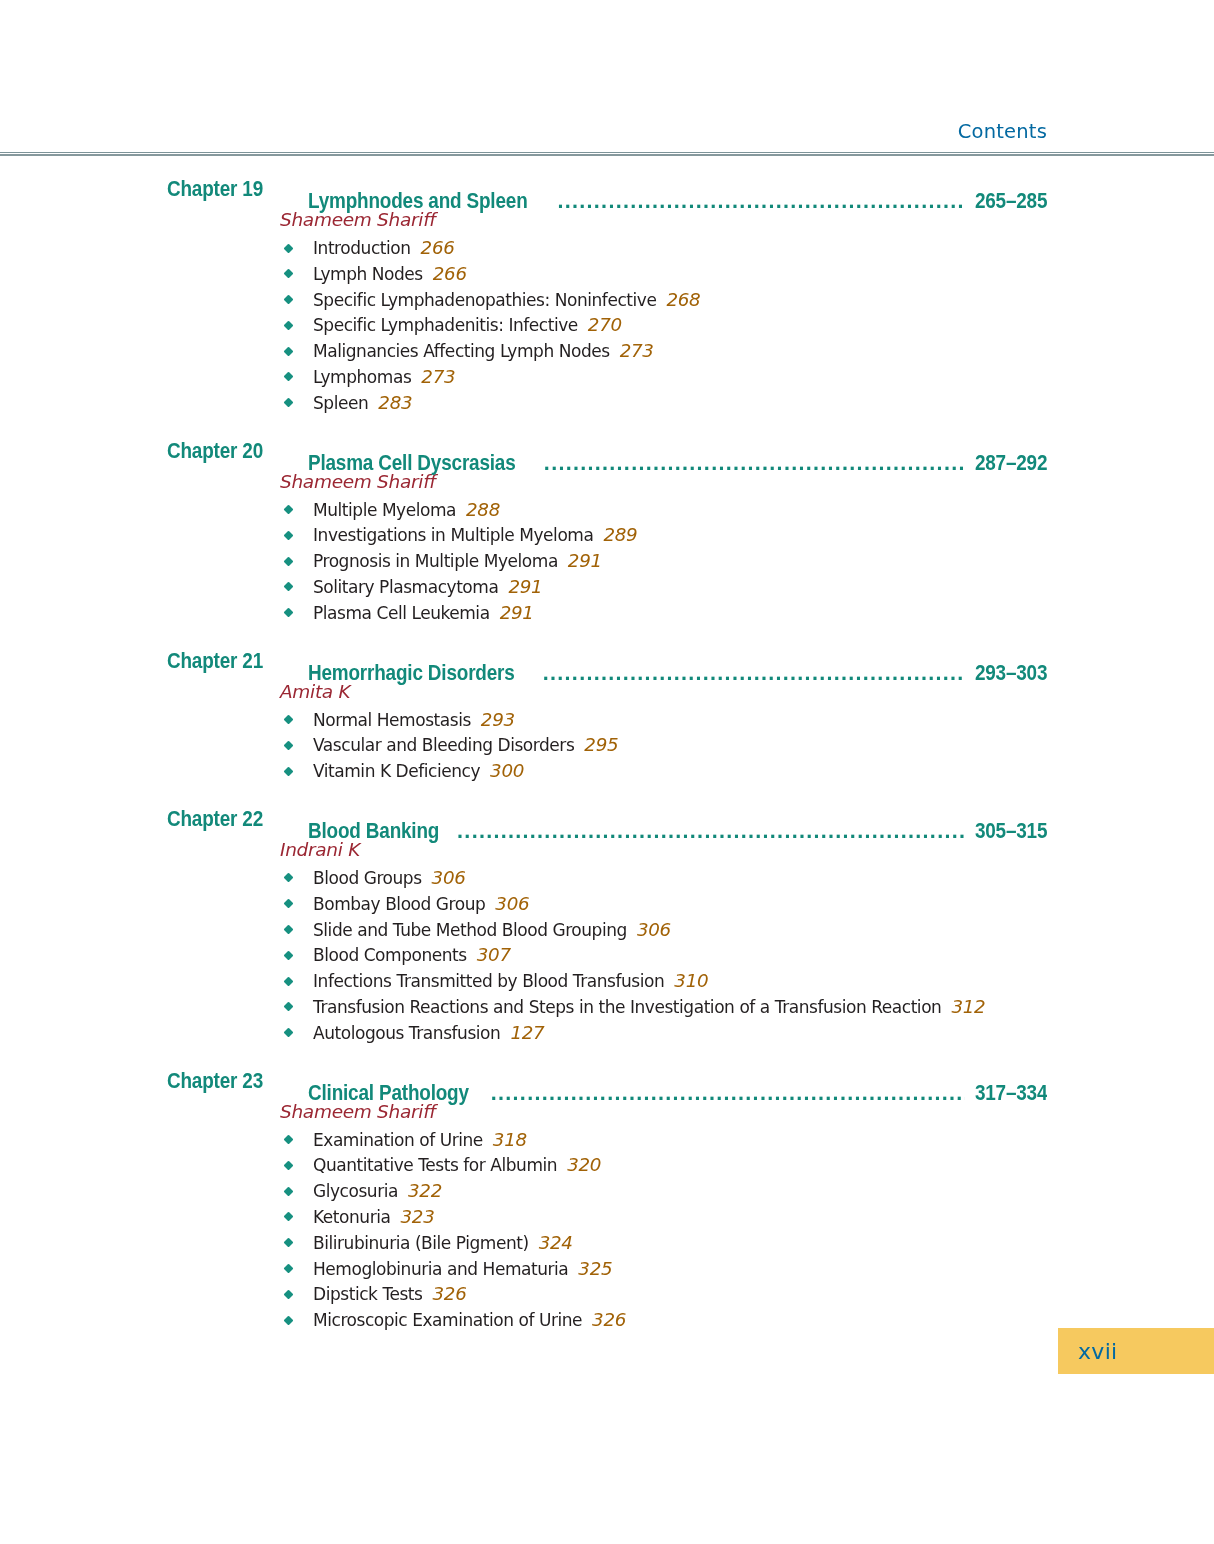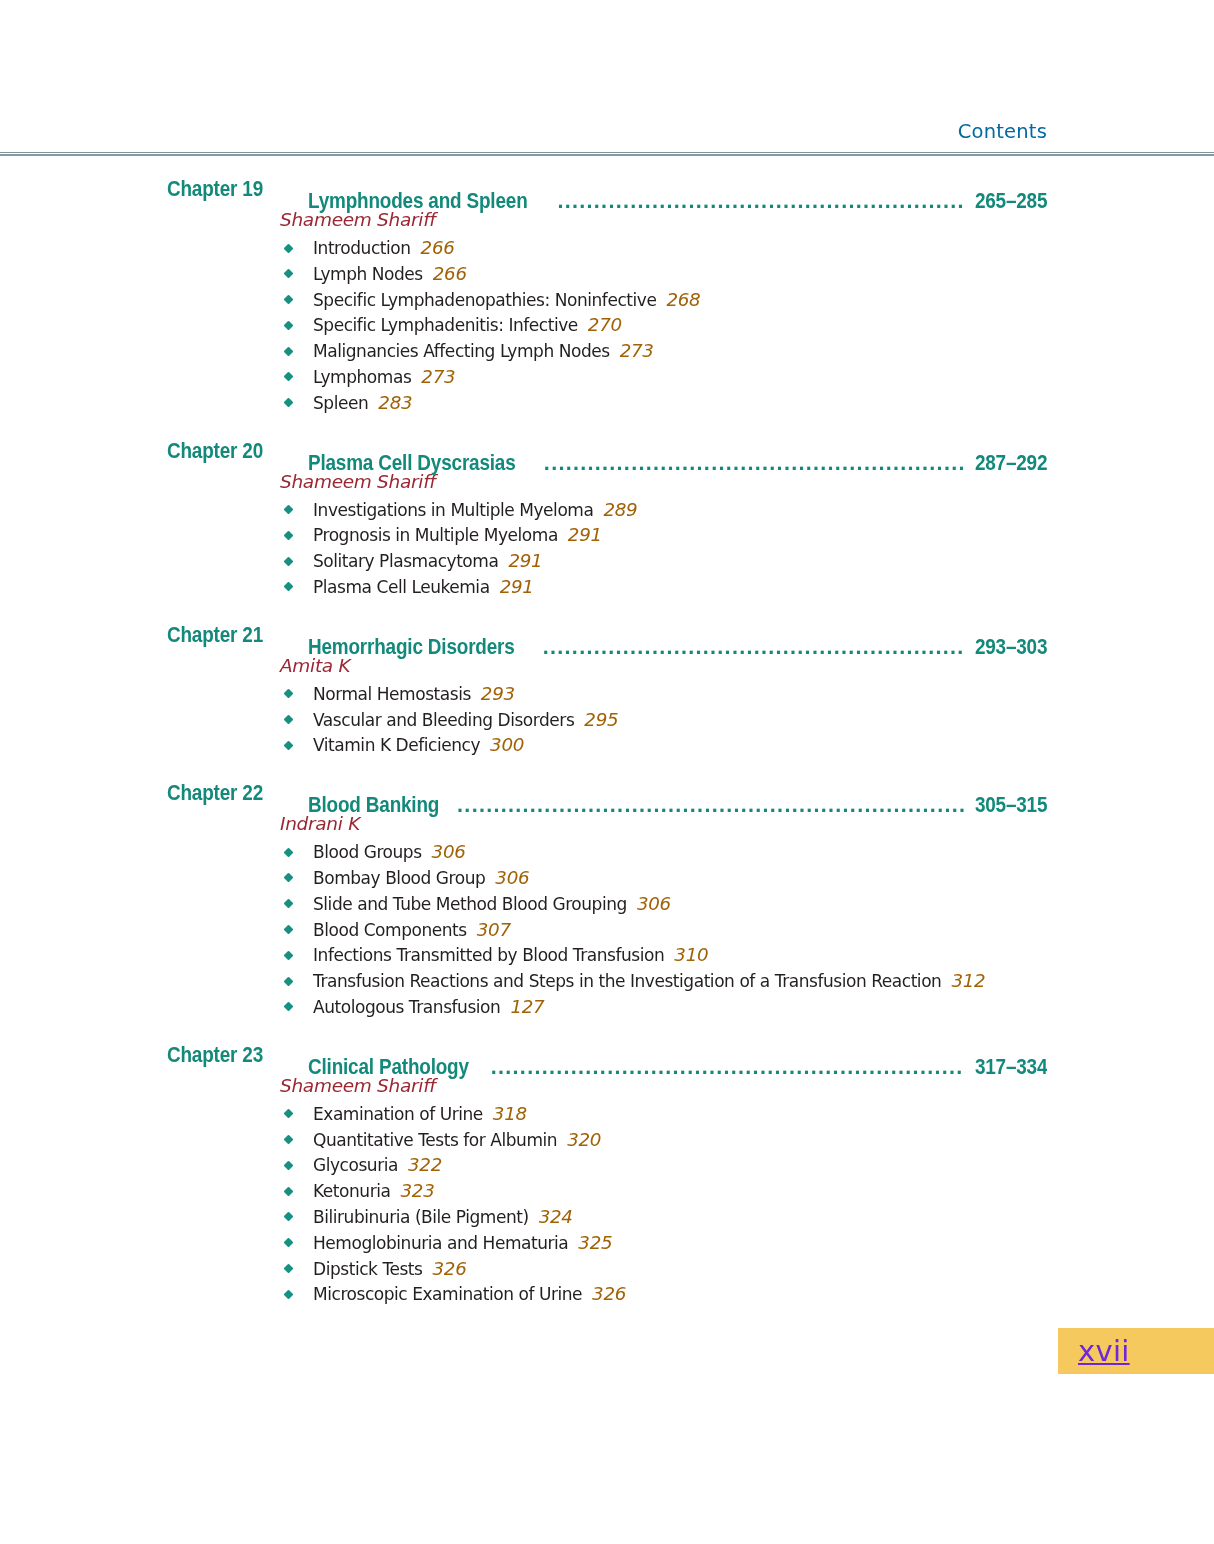--- a/index.html
+++ b/index.html
@@ -190,24 +190,23 @@
     top: 1328px;
     width: 156px;
     height: 46px;
     background: #f6c95f;
     display: flex;
     align-items: center;
     padding-left: 20px;
   }
   .page-tab-num {
     font-family: "DejaVu Sans", sans-serif;
-    font-size: 29px;
-    color: #6d28d9;
+    font-size: 22px;
+    color: #0369a1;
     letter-spacing: 0.3px;
-    text-decoration: underline;
   }
 </style>
 </head>
 <body>
 
 <div id="page">
 
   <div class="running-head">Contents</div>
 
   <div class="head-rule"></div>
@@ -237,20 +236,21 @@
         <div class="chapter-head">
           <span class="chapter-label">Chapter 20</span>
           <div class="chapter-title-wrap">
             <span class="chapter-title">Plasma Cell Dyscrasias</span>
             <span class="leader">...............................................................................................................................................................</span>
             <span class="chapter-pages">287–292</span>
           </div>
         </div>
         <div class="author">Shameem Shariff</div>
         <ul class="entries">
+          <li class="entry"><span class="bullet"></span><span class="etitle">Multiple Myeloma</span><span class="epage">288</span></li>
           <li class="entry"><span class="bullet"></span><span class="etitle">Investigations in Multiple Myeloma</span><span class="epage">289</span></li>
           <li class="entry"><span class="bullet"></span><span class="etitle">Prognosis in Multiple Myeloma</span><span class="epage">291</span></li>
           <li class="entry"><span class="bullet"></span><span class="etitle">Solitary Plasmacytoma</span><span class="epage">291</span></li>
           <li class="entry"><span class="bullet"></span><span class="etitle">Plasma Cell Leukemia</span><span class="epage">291</span></li>
         </ul>
       </div>
       <div class="chapter-block">
         <div class="chapter-head">
           <span class="chapter-label">Chapter 21</span>
           <div class="chapter-title-wrap">

